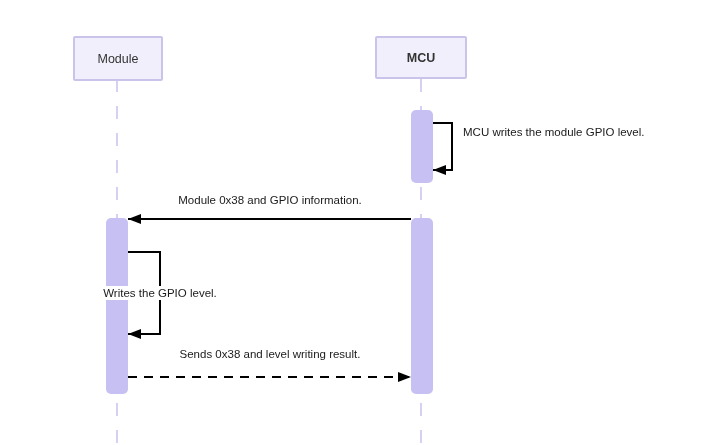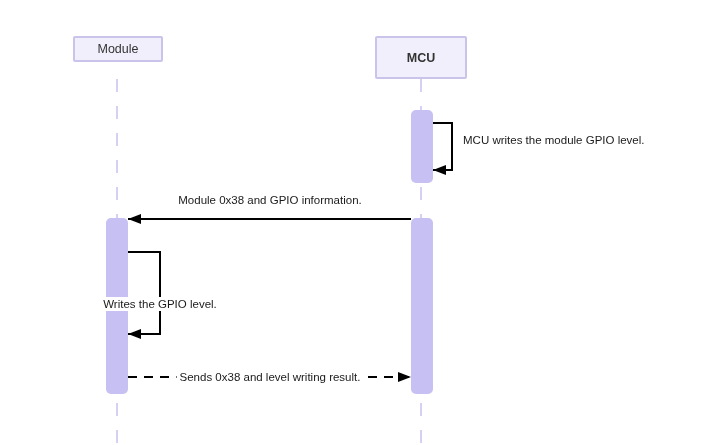--- a/index.html
+++ b/index.html
@@ -20,21 +20,21 @@
     box-sizing: border-box;
     display: flex;
     align-items: center;
     justify-content: center;
     background: var(--actor-fill, #F0EFFB);
     border: 2px solid var(--actor-border, #CBC4EA);
     border-radius: 2px;
     font-size: 12.5px;
     color: var(--actor-text, #333333);
   }
-  .actor-module { left: 73px; top: 36px; width: 90px; height: 26px; }
+  .actor-module { left: 73px; top: 36px; width: 90px; height: 45px; }
   .actor-mcu    { left: 375px; top: 36px; width: 92px; height: 43px; font-weight: bold; }
 
   .lifeline {
     position: absolute;
     top: 79px;
     bottom: 0;
     width: 2px;
     background: repeating-linear-gradient(
       to bottom,
       var(--lifeline, #D6D0F2) 0px, var(--lifeline, #D6D0F2) 13px,
@@ -71,24 +71,24 @@
 
   .msg-label {
     position: absolute;
     white-space: nowrap;
     font-size: 11.5px;
     color: var(--text, #1a1a1a);
     background: #ffffff;
     padding: 0 3px;
     line-height: 14px;
   }
-  .lbl-self-mcu    { left: 460px; top: 140px; transform: translateY(-50%); text-align: center; }
+  .lbl-self-mcu    { left: 460px; top: 132px; transform: translateY(-50%); text-align: center; }
   .lbl-msg1        { left: 270px; top: 200px; transform: translate(-50%, -50%); }
-  .lbl-self-module { left: 160px; top: 304px; transform: translate(-50%, -50%); }
-  .lbl-msg2        { left: 270px; top: 377px; transform: translate(-50%, -50%); }
+  .lbl-self-module { left: 160px; top: 293px; transform: translate(-50%, -50%); }
+  .lbl-msg2        { left: 270px; top: 354px; transform: translate(-50%, -50%); }
 </style>
 </head>
 <body>
 
 <div class="canvas">
 
   <div class="lifeline lifeline-module"></div>
   <div class="lifeline lifeline-mcu"></div>
 
   <div class="actor actor-module">

